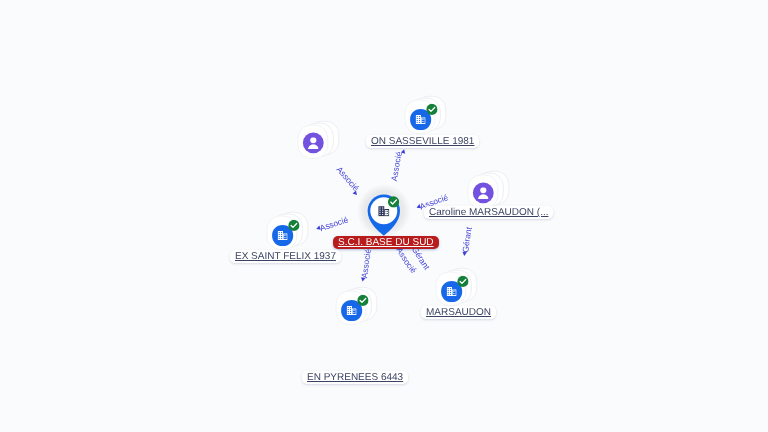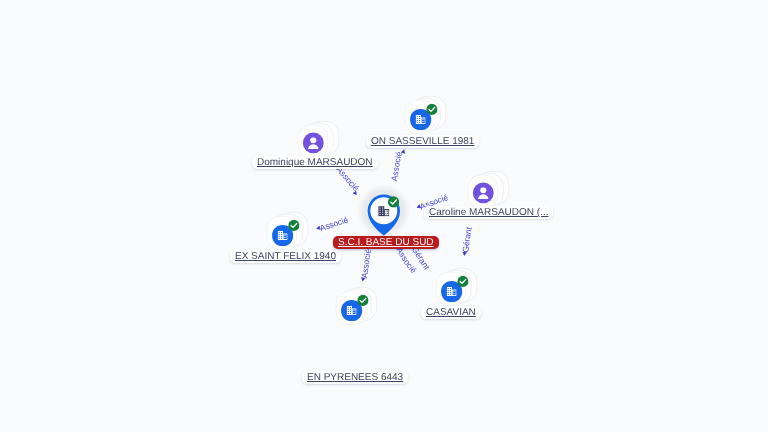--- a/index.html
+++ b/index.html
@@ -287,19 +287,18 @@
           </g>
       <g transform="translate(21.1,3.6)">
             <svg viewBox="0 0 24 24" width="11.6" height="11.6">
    <circle cx="12" cy="12" r="11.5" fill="#14803a"></circle>
    <path d="M6.2 12.3 L10.1 16.1 L17.8 8.0" fill="none" stroke="#fff" stroke-width="2.7" stroke-linecap="round" stroke-linejoin="round"></path>
   </svg>
           </g>
      </svg></div>
       <div class="label primary" style="left: 333px; top: 236px;">S.C.I. BASE DU SUD</div>
       <div class="label" style="left: 366px; top: 135px;">ON SASSEVILLE 1981</div>
-      <div class="label" style="left: 252px; top: 156px;">Dominique MARSAUDON</div>
       <div class="label" style="left: 424px; top: 206px;">Caroline MARSAUDON (...</div>
-      <div class="label" style="left: 230px; top: 250px;">EX SAINT FELIX 1940</div>
-      <div class="label" style="left: 421px; top: 306px;">CASAVIAN</div>
+      <div class="label" style="left: 230px; top: 250px;">EX SAINT FELIX 1937</div>
+      <div class="label" style="left: 421px; top: 306px;">MARSAUDON</div>
       <div class="label" style="left: 302px; top: 327px; margin-top: 44px;">EN PYRENEES 6443</div>
     </div>
 </div>
 
 </body></html>

